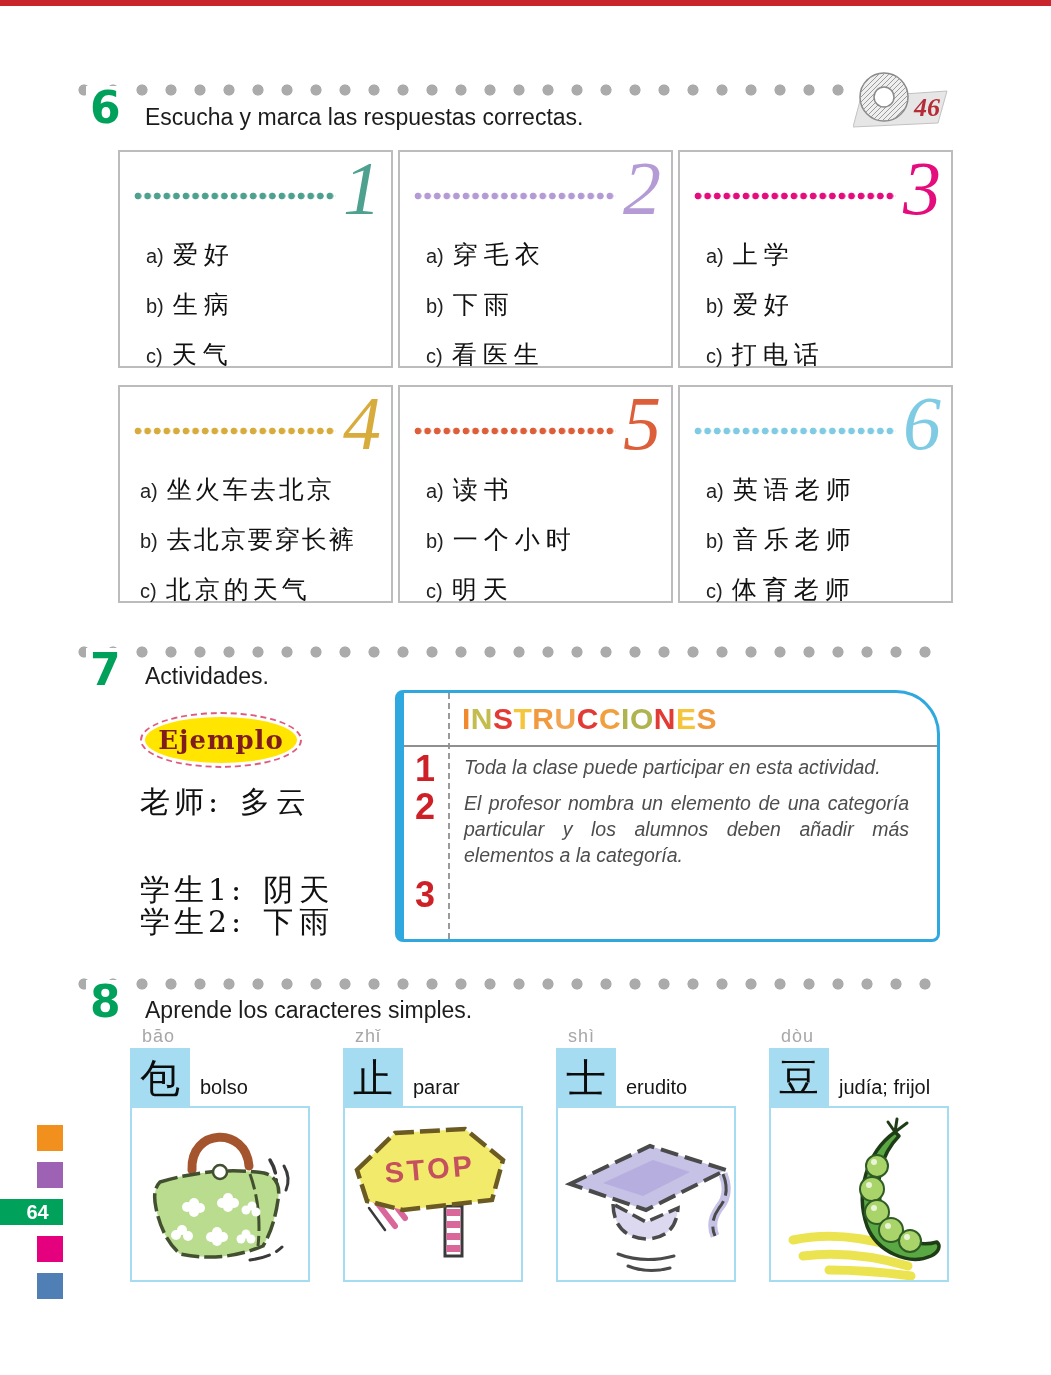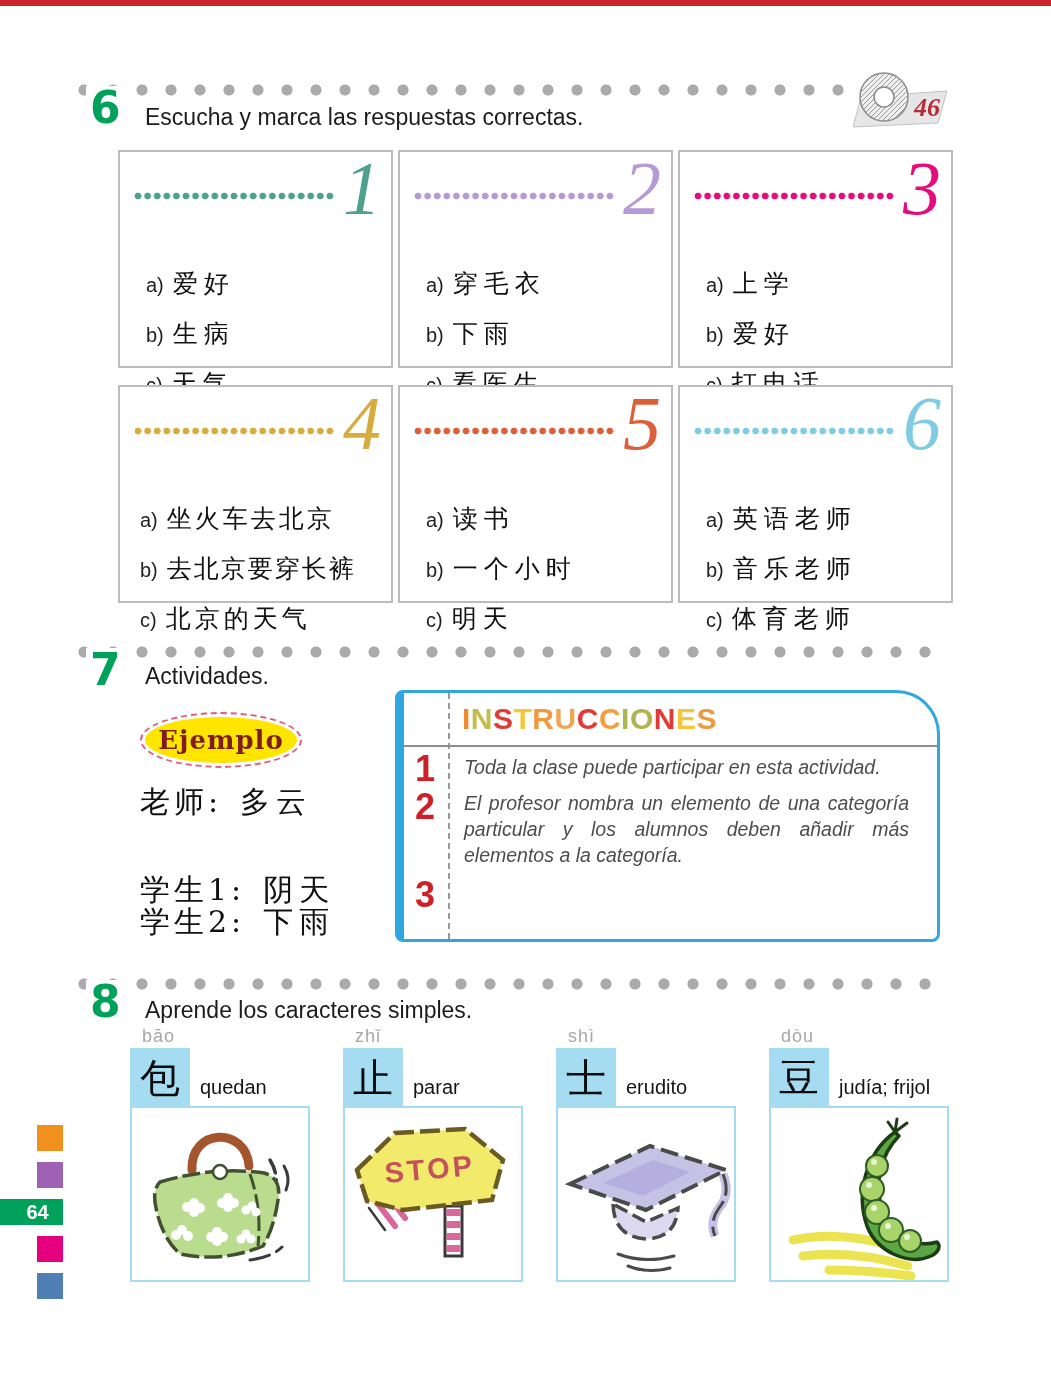--- a/index.html
+++ b/index.html
@@ -18,21 +18,21 @@
   
   .opt-box { position:absolute; width:275px; height:218px; border:2px solid #bcbcbc; background:#fff; }
   .leader { position:absolute; left:14px; top:40px; width:202px; height:8px;
     background-image:radial-gradient(circle at 4px 4px, currentColor 3.1px, transparent 3.7px);
     background-size:9.6px 8px; background-repeat:repeat-x; }
   .numeral { position:absolute; right:10px; top:0; height:70px; display:flex; align-items:flex-end;
     font-family:"Liberation Serif", serif; font-style:italic; font-size:76px; line-height:0.9; }
   .opts { position:absolute; left:26px; top:86px; right:8px; }
   .opt { display:flex; align-items:baseline; height:50px; }
   .opt .lbl { font-size:20px; color:#222; margin-right:9px; white-space:nowrap; }
-  .opt .zh { font-family:"DejaVu Serif", serif; font-size:25px; color:#111; letter-spacing:6px; white-space:nowrap;margin-top:29px; }
+  .opt .zh { font-family:"DejaVu Serif", serif; font-size:25px; color:#111; letter-spacing:6px; white-space:nowrap; }
 
   
   .ejemplo-wrap { position:absolute; left:140px; top:712px; width:162px; height:56px;
     border:2px dashed #de5b7e; border-radius:50%; padding:3px; }
   .ejemplo-inner { width:100%; height:100%; border-radius:50%; background:#ffe500;
     display:flex; align-items:center; justify-content:center; }
   .ejemplo-text { font-family:"DejaVu Serif", serif; font-weight:bold; font-size:26px; color:#7f1d1d; letter-spacing:1px; }
   .ex-line { position:absolute; left:140px; font-family:"DejaVu Serif", serif; font-size:30px; color:#111; white-space:nowrap; }
   .ex-line .spk { letter-spacing:4px; margin-right:18px; }
   .ex-line .txt { letter-spacing:6px; }
@@ -250,21 +250,21 @@
 
   <div class="dots-row" style="left:78px; top:978px; width:868px;"></div>
   <div class="ex-num" style="left:86px; top:980px;">8</div>
   <div class="ex-title" style="left:145px; top:997px;">Aprende los caracteres simples.</div>
 
   <div class="card" style="left:130px;">
     <div class="pinyin">bāo</div>
     <div class="hanzi-sq">
         <span>包</span>
       </div>
-    <div class="meaning">quedan</div>
+    <div class="meaning">bolso</div>
     <div class="illus-box">
       <svg viewBox="0 0 176 172">
         <path d="M138,52 q10,16 4,34" fill="none" stroke="#3a3a3a" stroke-width="3.5" stroke-linecap="round" stroke-dasharray="14 7"></path>
         <path d="M152,58 q7,12 2,24" fill="none" stroke="#3a3a3a" stroke-width="3" stroke-linecap="round"></path>
         <path d="M118,152 q22,-3 32,-13" fill="none" stroke="#3a3a3a" stroke-width="3" stroke-linecap="round" stroke-dasharray="20 8"></path>
         <path d="M60,62 C58,20 114,18 117,58" fill="none" stroke="#a4552d" stroke-width="9" stroke-linecap="round"></path>
         <path d="M28,74 Q82,58 132,65 Q150,70 146,92 Q142,120 131,138 Q90,155 48,146 Q30,130 24,100 Q20,82 28,74 Z" fill="#b9dc8e" stroke="#42502f" stroke-width="3.5" stroke-dasharray="18 5"></path>
         <path d="M118,66 Q130,100 126,138" fill="none" stroke="#42502f" stroke-width="3" stroke-dasharray="16 5"></path>
         <circle cx="88" cy="64" r="7" fill="#ffffff" stroke="#42502f" stroke-width="2.5"></circle>
         <g fill="#ffffff">

